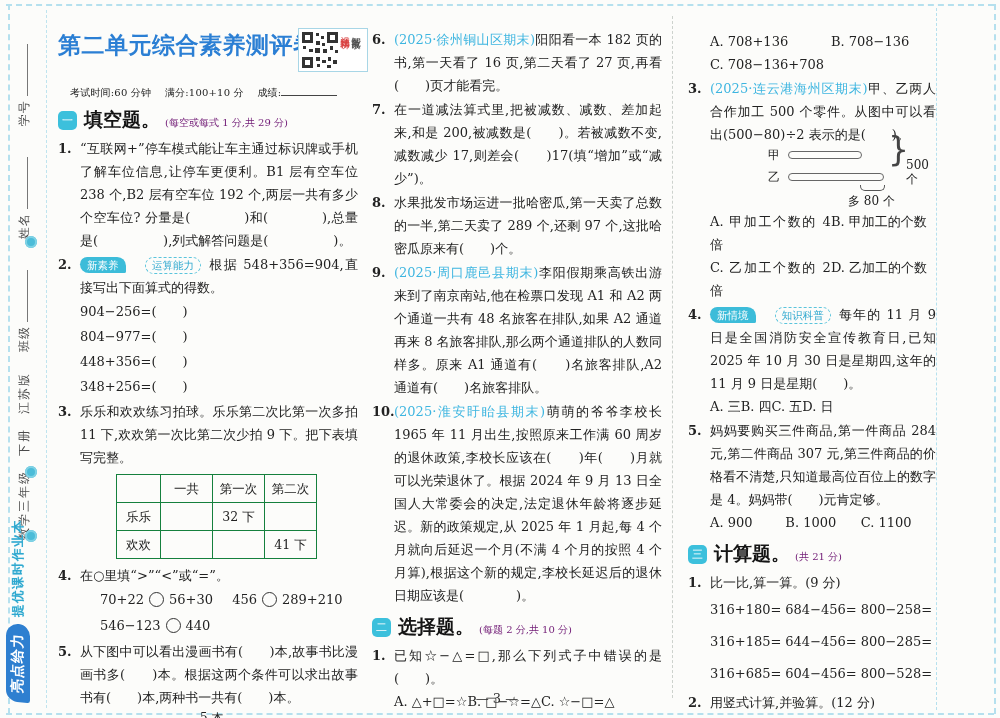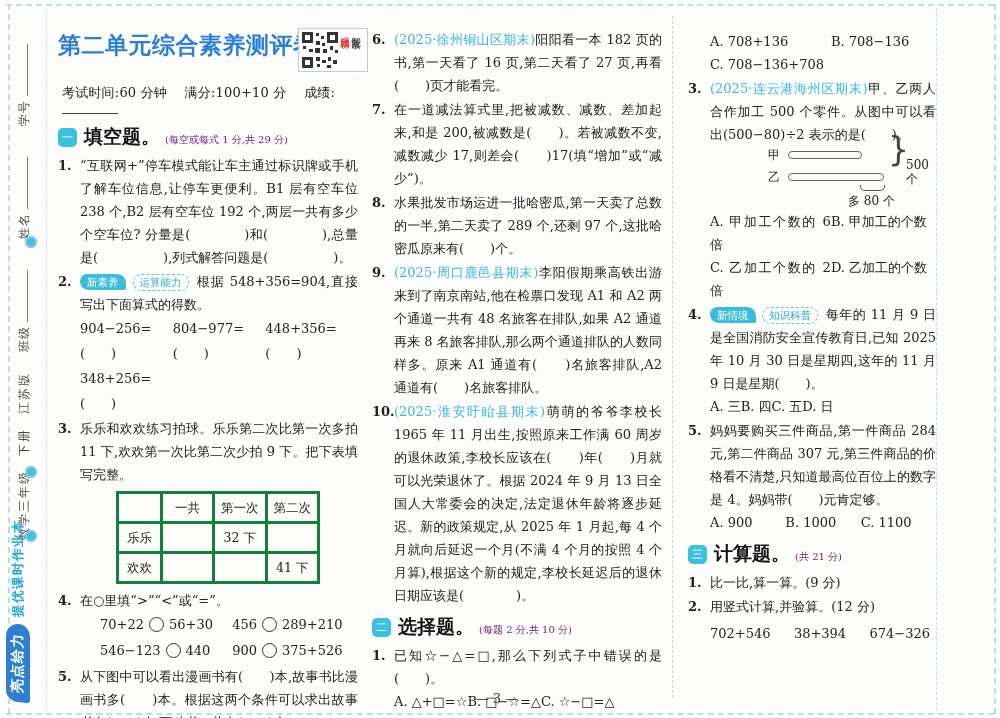--- a/index.html
+++ b/index.html
@@ -41,48 +41,48 @@
   .title-row { position:relative; height:46px; }
   .title { font-family:"DejaVu Sans", sans-serif; font-weight:bold; font-size:23px;
            color:#2b7fd4; letter-spacing:0.5px; }
   .qrbox { position:absolute; right:-10px; top:-2px; width:70px; height:44px;
            border:1px solid #a8d6e6; background:#fff; display:flex; align-items:center; padding:1px; }
   .vtext { writing-mode:vertical-rl; text-orientation:upright; font-size:9.5px; line-height:11px;
            font-family:"DejaVu Sans", sans-serif; letter-spacing:1px; height:42px; }
   .vtext.red  { color:#d94040; }
   .vtext.dark { color:#4a4a4a; }
 
-  .info { font-size:13px; margin:8px 4px 6px; letter-spacing:0.2px; }
+  .info { font-size:10px; margin:8px 12px 6px; letter-spacing:0.2px; }
   .score-line { display:inline-block; width:56px; border-bottom:1px solid #444; height:12px; }
 
   .sec { display:flex; align-items:center; gap:7px; margin:7px 0 4px; }
   .sec-icon { width:19px; height:19px; background:#3cc0dc; color:#fff; border-radius:5px;
               font-size:11px; text-align:center; line-height:19px; font-family:"DejaVu Sans",sans-serif;
               flex:0 0 19px; }
   .sec-title { font-weight:bold; font-size:19px; font-family:"DejaVu Sans",sans-serif; color:#151515; }
   .sec-note { font-size:10px; color:#701a75; }
 
   .q { position:relative; padding-left:22px; font-size:13px; line-height:23px; text-align:justify;
        margin-bottom:1px; }
   .q .num { position:absolute; left:0; top:0; font-weight:bold; }
   .src { color:#3db5e0; }
   .badge-solid { display:inline-block; background:#3cbcd9; color:#fff; font-size:10.5px;
                  padding:0 7px; line-height:16px; border-radius:9px 11px 2px 11px;
-                 font-family:"DejaVu Sans",sans-serif; margin-right:2px; }
+                 font-family:"DejaVu Sans",sans-serif; margin-right:14px; }
   .badge-outline { display:inline-block; border:1px dashed #5ac4dc; color:#2fa8cf; font-size:10.5px;
                    padding:0 6px; line-height:15px; border-radius:9px;
                    font-family:"DejaVu Sans",sans-serif; margin-right:3px; }
 
-  .eq-grid2 { display:grid; grid-template-columns:1fr 1fr 1fr; line-height:25px; }
+  .eq-grid2 { display:grid; grid-template-columns:1fr; line-height:25px; }
   .pair-grid { display:grid; grid-template-columns:1.05fr 1fr; line-height:26px;margin-left:20px; }
   .circ { display:inline-block; width:15px; height:15px; border:1.2px solid #333; border-radius:50%;
           vertical-align:-3px; margin:0 5px; }
 
   .ptable { border-collapse:collapse; margin:5px 0 5px 36px; }
-  .ptable td { border:3px solid #15803d; font-size:12.5px; text-align:center; padding:2px 6px;
+  .ptable td { border:1px solid #15803d; font-size:12.5px; text-align:center; padding:2px 6px;
                height:24px; min-width:52px; }
   .ptable td.rowhead { min-width:44px; }
 
   
   .d5 { position:relative; height:72px; margin:2px 0 0 28px; font-size:12px; line-height:14px; }
   .d5 .cap1 { position:absolute; left:92px; top:0; }
   .d5 .lab1 { position:absolute; left:12px;  top:17px; }
   .d5 .bar1 { position:absolute; left:46px; top:18px; width:132px; height:9px;
               border:1.2px solid #666; border-radius:5px; }
   .d5 .vdash { position:absolute; left:179px; top:23px; height:24px; border-left:1px dashed #888; }
@@ -235,21 +235,20 @@
         </table>
     </div>
 
     <div class="q">
       <span class="num">4.</span>
       <span>在○里填“&gt;”“&lt;”或“=”。</span>
       <div class="pair-grid">
         <span><span>70+22</span><span class="circ"></span><span>56+30</span></span>
         <span><span>456</span><span class="circ"></span><span>289+210</span></span>
         <span><span>546−123</span><span class="circ"></span><span>440</span></span>
-        <span><span>900</span><span class="circ"></span><span>375+526</span></span>
       </div>
     </div>
 
     <div class="q">
       <span class="num">5.</span>
       <span>从下图中可以看出漫画书有(　　)本,故事书比漫画书多(　　)本。根据这两个条件可以求出故事书有(　　)本,两种书一共有(　　)本。</span>
       <div class="d5">
         <span class="cap1">5 本</span>
         <span class="lab1">漫画书</span>
         <span class="bar1"></span>
@@ -320,21 +319,21 @@
         <span class="labA">甲</span>
         <span class="barA"></span>
         <span class="labB">乙</span>
         <span class="barB"></span>
         <span class="ubrace"></span>
         <span class="capExtra">多 80 个</span>
         <span class="brace">}</span>
         <span class="cap500">500 个</span>
       </div>
       <div class="choices-grid2">
-        <span>A. 甲加工个数的 6 倍</span>
+        <span>A. 甲加工个数的 4 倍</span>
         <span>B. 甲加工的个数</span>
         <span>C. 乙加工个数的 2 倍</span>
         <span>D. 乙加工的个数</span>
       </div>
     </div>
 
     <div class="q">
       <span class="num">4.</span>
       <span class="badge-solid">新情境</span>
       <span class="badge-outline">知识科普</span>
@@ -359,20 +358,31 @@
 
     <div class="sec">
       <span class="sec-icon">三</span>
       <span><span class="sec-title">计算题。</span>
       <span class="sec-note">(共 21 分)</span></span>
     </div>
 
     <div class="q">
       <span class="num">1.</span>
       <span>比一比,算一算。(9 分)</span>
+      <div class="calc-grid">
+        <span>316+180=</span>
+        <span>684−456=</span>
+        <span>800−258=</span>
+        <span>316+185=</span>
+        <span>644−456=</span>
+        <span>800−285=</span>
+        <span>316+685=</span>
+        <span>604−456=</span>
+        <span>800−528=</span>
+      </div>
     </div>
 
     <div class="q">
       <span class="num">2.</span>
       <span>用竖式计算,并验算。(12 分)</span>
       <div class="calc-items">
         <span>702+546</span>
         <span>38+394</span>
         <span>674−326</span>
       </div>

